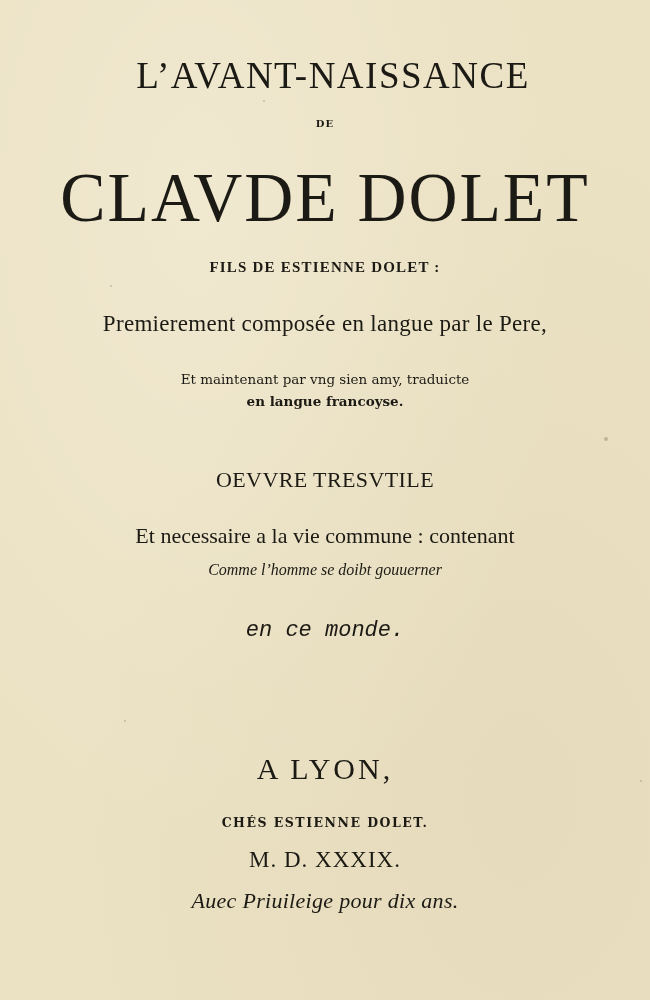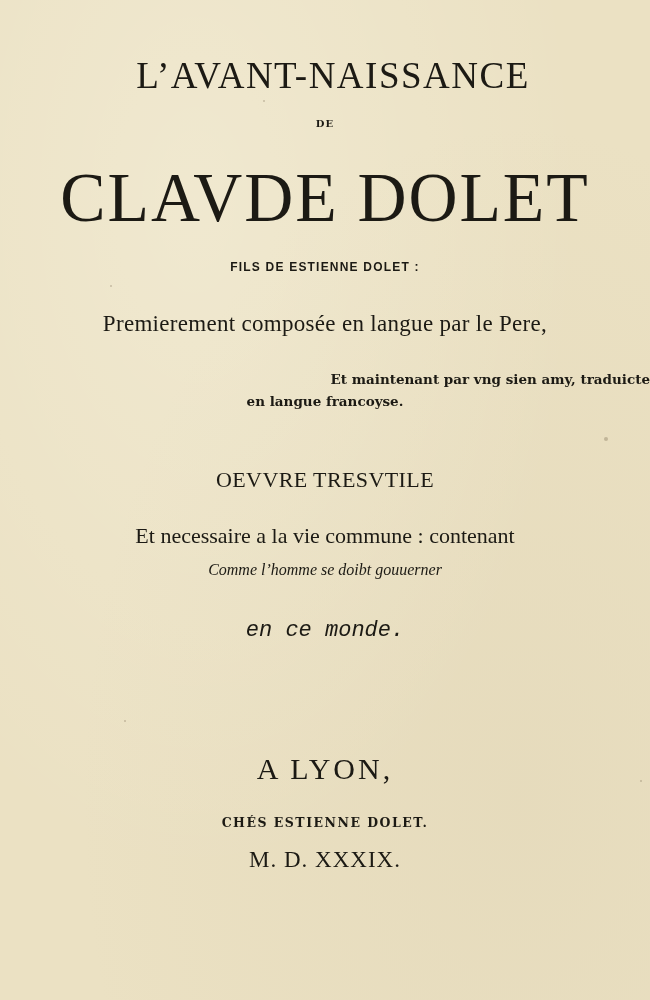--- a/index.html
+++ b/index.html
@@ -51,40 +51,39 @@
       top: 162px;
       font-family: "Liberation Serif", serif;
       font-size: 70px;
       line-height: 72px;
       letter-spacing: 2px;
       transform: scaleX(0.97);
       transform-origin: center;
     }
     .l-fils {
       top: 259px;
-      font-family: Liberation Sans, sans-serif;
-      font-size: 12px;
+      font-family: Liberation Serif, serif;
+      font-size: 15px;
       font-weight: bold;
       letter-spacing: 1.2px;
       line-height: 16px;
     }
     .l-prem {
       top: 310px;
       font-family: "Liberation Serif", serif;
       font-size: 23px;
       line-height: 28px;
       letter-spacing: 0.3px;
     }
     .l-et1 {
       top: 369px;
       font-family: "DejaVu Serif", serif;
       font-size: 13.5px;
-      font-weight: bold;
+      font-weight: normal;
       line-height: 20px;
-      text-align: right;
     }
     .l-et2 {
       top: 391px;
       font-family: "DejaVu Serif", serif;
       font-size: 13.5px;
       font-weight: bold;
       line-height: 20px;
     }
     .l-oeuvre {
       top: 467px;
@@ -167,19 +166,20 @@
   <div class="line l-et2">en langue francoyse.</div>
 
   <div class="line l-oeuvre">OEVVRE TRESVTILE</div>
   <div class="line l-neces">Et necessaire a la vie commune : contenant</div>
   <div class="line l-comme">Comme l’homme se doibt gouuerner</div>
   <div class="line l-monde">en ce monde.</div>
 
   <div class="line l-lyon">A LYON,</div>
   <div class="line l-ches">CHÉS ESTIENNE DOLET.</div>
   <div class="line l-date">M. D. XXXIX.</div>
+  <div class="line l-priv">Auec Priuileige pour dix ans.</div>
 
   <span class="speck" style="left:263px;top:100px;"></span>
   <span class="speck" style="left:604px;top:437px;width:4px;height:4px;"></span>
   <span class="speck" style="left:124px;top:720px;"></span>
   <span class="speck" style="left:640px;top:780px;"></span>
   <span class="speck" style="left:110px;top:285px;"></span>
 </div>
 
 </body></html>

